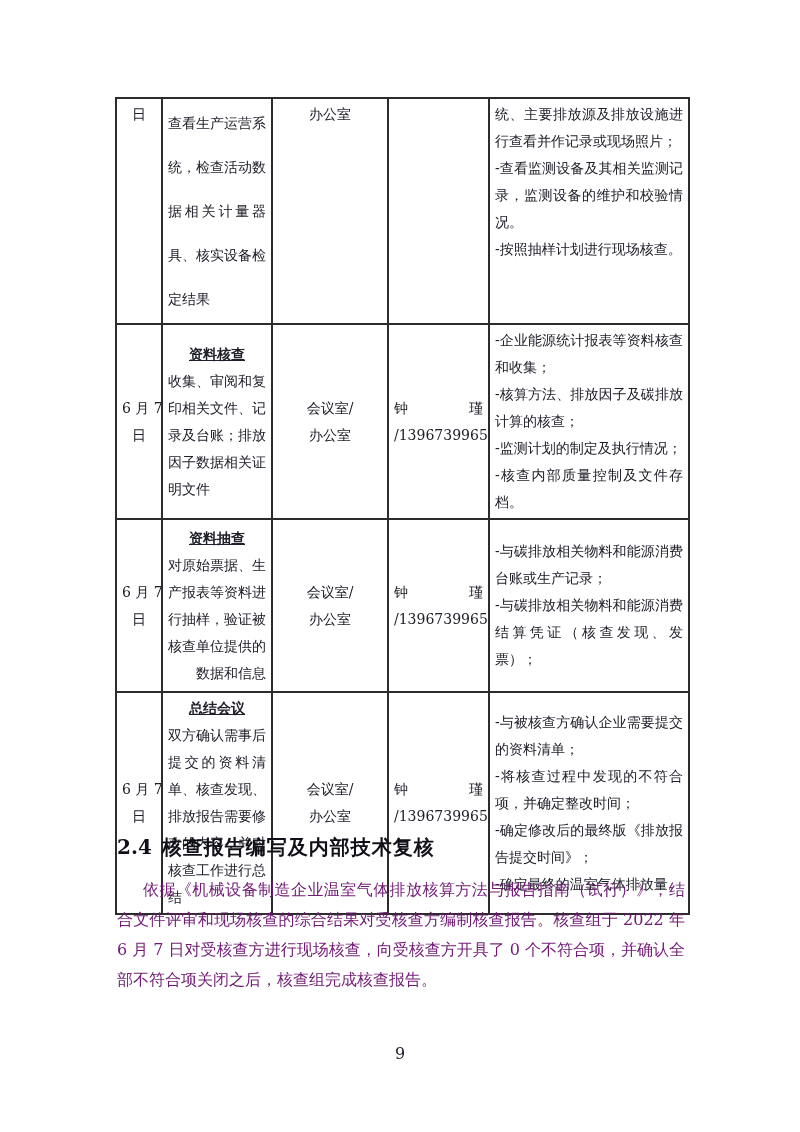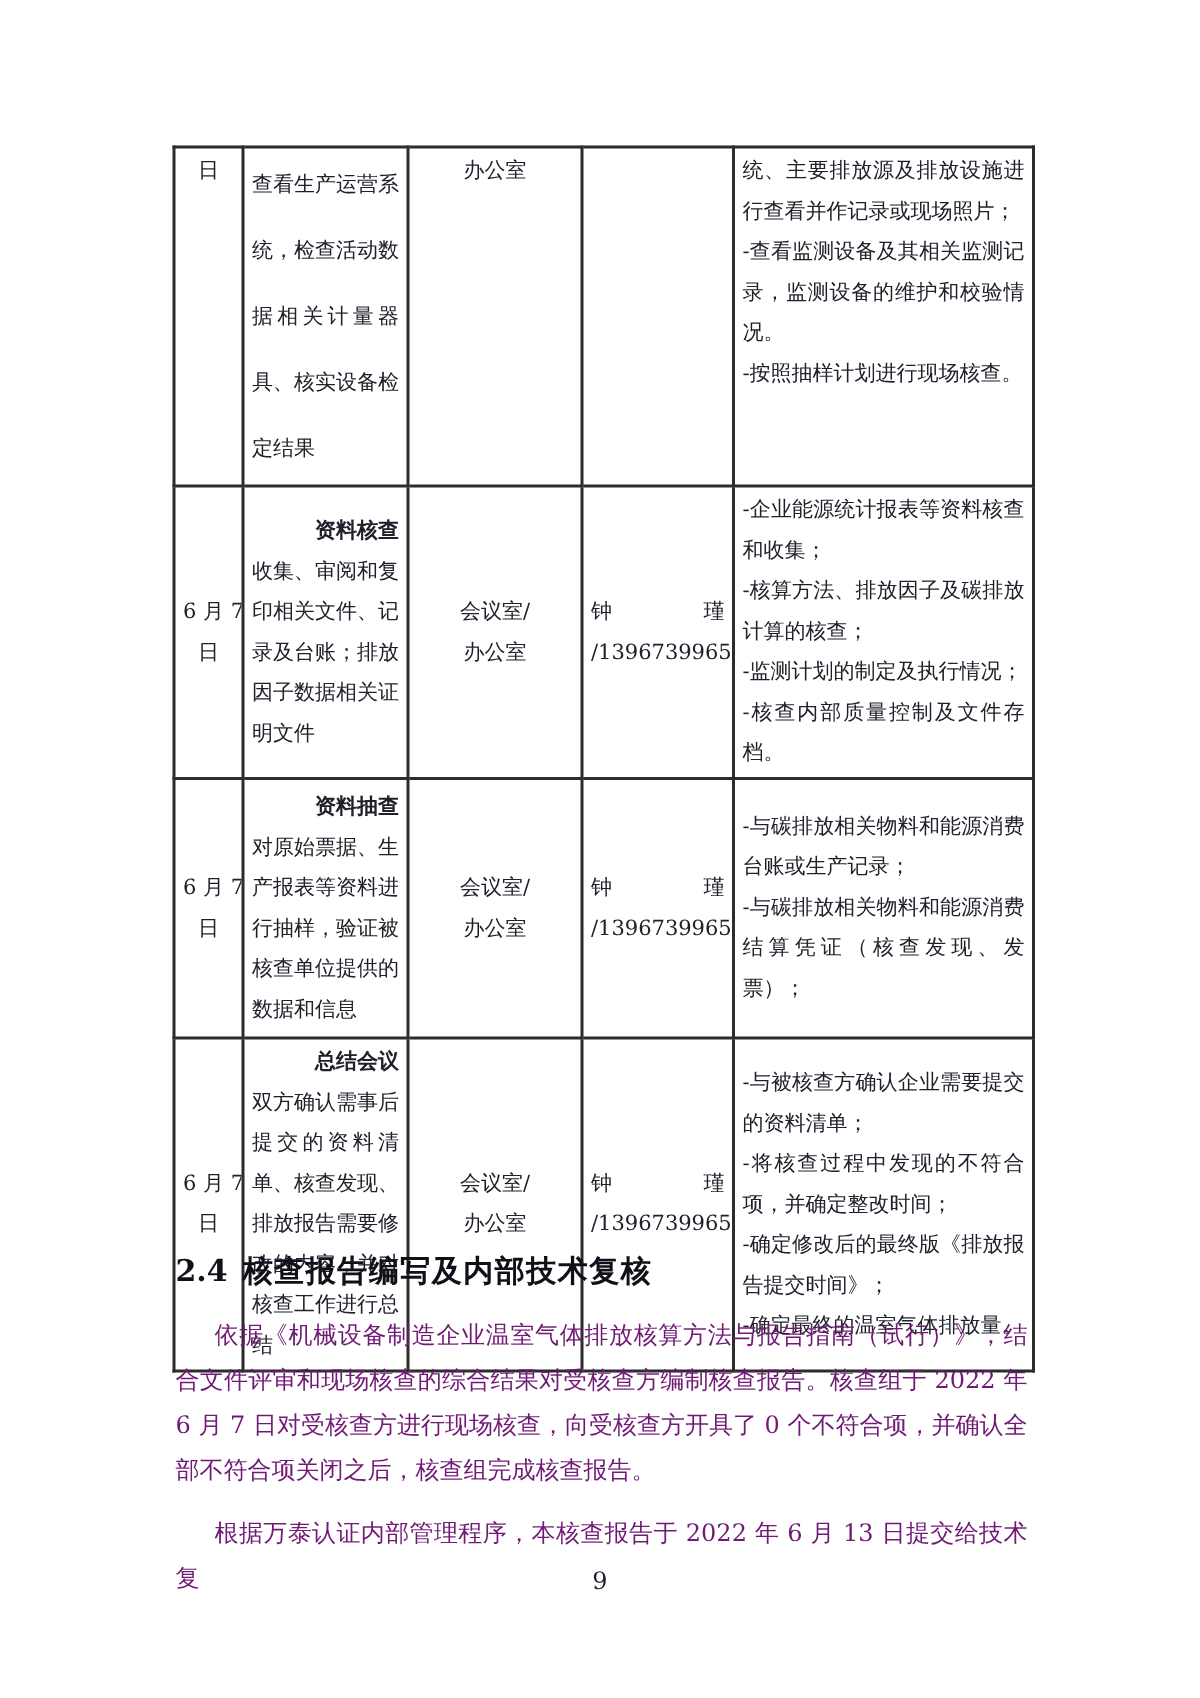--- a/index.html
+++ b/index.html
@@ -29,24 +29,24 @@
   tr.r0 { height: 168px; }
   tr.r1 { height: 195px; }
   tr.r2 { height: 173px; }
   tr.r3 { height: 192px; }
   tr.r0 td { vertical-align: top; padding-top: 2px; }
 
   td.c-date { text-align: center; padding: 2px 2px; }
   td.c-date div { white-space: nowrap; }
 
   td.c-act { padding: 2px 6px; }
-  .act-title { text-align: right; font-weight: bold; }
+  .act-title { text-align: center; font-weight: bold; text-decoration: underline; }
   .act-body { text-align: justify; text-align-last: auto; }
   tr.r0 td.c-act { line-height: 44px; }
-  tr.r2 .act-body { text-align: left; }
+  tr.r2 .act-body { text-align: right; }
 
   td.c-loc { text-align: center; margin-left: 39px; }
 
   td.c-person { padding: 2px 7px; }
   .p-name { display: flex; justify-content: space-between; }
 
   td.c-content {
     padding: 2px 4px;
     white-space: pre-line;
     text-align: justify;
@@ -202,18 +202,17 @@
       </tr>
     </tbody>
   </table>
 
   <div class="section-heading">
     <span class="h-num">2.4</span><span class="h-title">核查报告编写及内部技术复核</span>
   </div>
 
   <div class="body-text">
     <p>依据《机械设备制造企业温室气体排放核算方法与报告指南（试行）》，结合文件评审和现场核查的综合结果对受核查方编制核查报告。核查组于 2022 年 6 月 7 日对受核查方进行现场核查，向受核查方开具了 0 个不符合项，并确认全部不符合项关闭之后，核查组完成核查报告。</p>
-    <p>根据万泰认证内部管理程序，本核查报告于 2022 年 6 月 13 日提交给技术复</p>
   </div>
 
   <div class="page-number">9</div>
 
 </div>
 
 </body></html>

